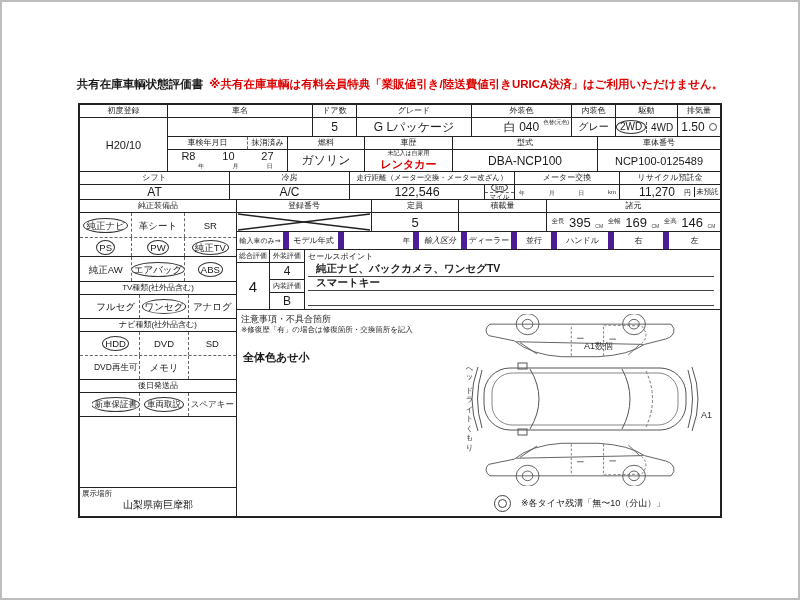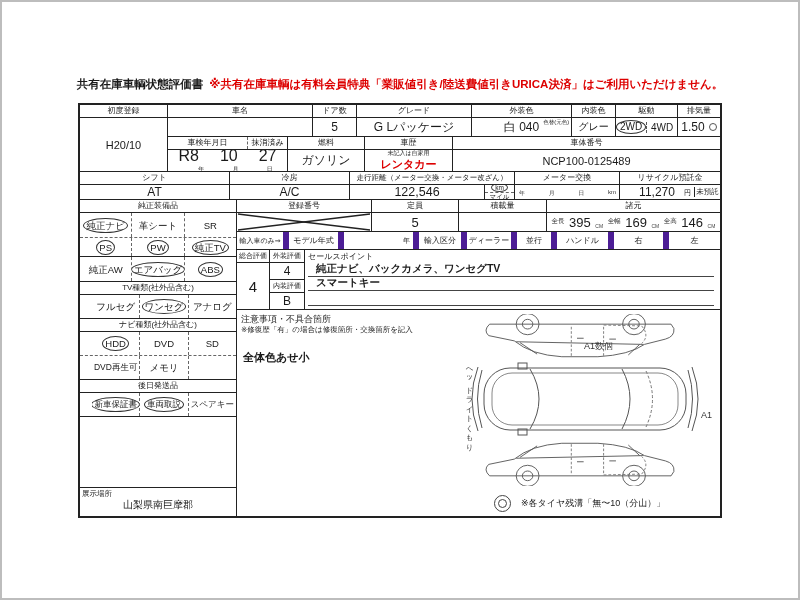--- a/index.html
+++ b/index.html
@@ -35,21 +35,21 @@
 
   .bold { font-weight:bold; }
   .ext-note { position:absolute; top:14px; right:2px; font-size:5.5px; }
   .drive-val { flex-direction:row; }
   .drive-opt { flex:1; display:flex; align-items:center; justify-content:center; font-size:10px; }
   .drive-opt + .drive-opt { border-left:1px dashed #555; }
   .circ { border:1.2px solid #333; border-radius:50%; padding:0 3px; line-height:12px; }
   .mini-circle { width:8px; height:8px; border:1px solid #555; border-radius:50%; margin-left:4px; flex:none; }
 
   .insp-val { flex-direction:column; justify-content:center; }
-  .insp-nums { display:flex; justify-content:space-around; font-size:16px; width:100%;text-align:right; }
+  .insp-nums { display:flex; justify-content:space-around; font-size:11px; width:100%;text-align:right; }
   .insp-units { display:flex; justify-content:space-around; font-size:6px; width:100%; padding-left:16px; }
   .hist-note { font-size:6px; text-align:center; line-height:7px; flex:none; }
   .red { color:#dd0000; font-weight:bold; }
 
   .mileage-wrap { flex-direction:row; }
   .mileage-num { flex:1; display:flex; align-items:center; justify-content:center; font-size:12.5px; }
   .unitbox { width:30px; flex:none; border-left:1px solid #222; display:flex; flex-direction:column; font-size:6.5px; }
   .unitbox .u1 { flex:1; display:flex; align-items:center; justify-content:center; border-bottom:1px dashed #666; }
   .unitbox .u1 span { border:1px solid #444; border-radius:50%; padding:0 3px; }
   .unitbox .u2 { flex:1; display:flex; align-items:center; justify-content:center; }
@@ -198,20 +198,24 @@
         </div>
         <div class="cell" style="width:77px;">
           <div class="hdr">燃料</div>
           <div class="val">ガソリン</div>
         </div>
         <div class="cell" style="width:88px;">
           <div class="hdr">車歴</div>
           <div class="hist-note">未記入は自家用</div>
           <div class="val red" style="font-size:11px;">レンタカー</div>
         </div>
+        <div class="cell" style="width:145px;">
+          <div class="hdr">型式</div>
+          <div class="val">DBA-NCP100</div>
+        </div>
         <div class="cell last">
           <div class="hdr">車体番号</div>
           <div class="val" style="font-size:11px;">NCP100-0125489</div>
         </div>
       </div>
     </div>
   </div>
 
   <div class="row" style="height:28px;">
     <div class="cell" style="width:150px;">
@@ -380,21 +384,21 @@
             <span class="spec-n">146</span>
             <span class="spec-u">CM</span>
           </div>
         </div>
       </div>
 
       <div class="row r5">
         <div class="ir" style="width:52px;font-size:7px;">輸入車のみ⇒</div>
         <div class="ir" style="width:55px;">モデル年式</div>
         <div class="ir end" style="width:75px;font-size:7px;">年</div>
-        <div class="ir" style="width:48px;">輸入区分</div>
+        <div class="ir" style="width:48px;font-style:italic;">輸入区分</div>
         <div class="ir" style="width:50px;">ディーラー</div>
         <div class="ir" style="width:40px;">並行</div>
         <div class="ir" style="width:57px;">ハンドル</div>
         <div class="ir" style="width:55px;">右</div>
         <div class="ir last">左</div>
       </div>
 
       <div class="row r6">
         <div class="ev-col" style="width:33px;">
           <div class="ev-hdr">総合評価</div>

